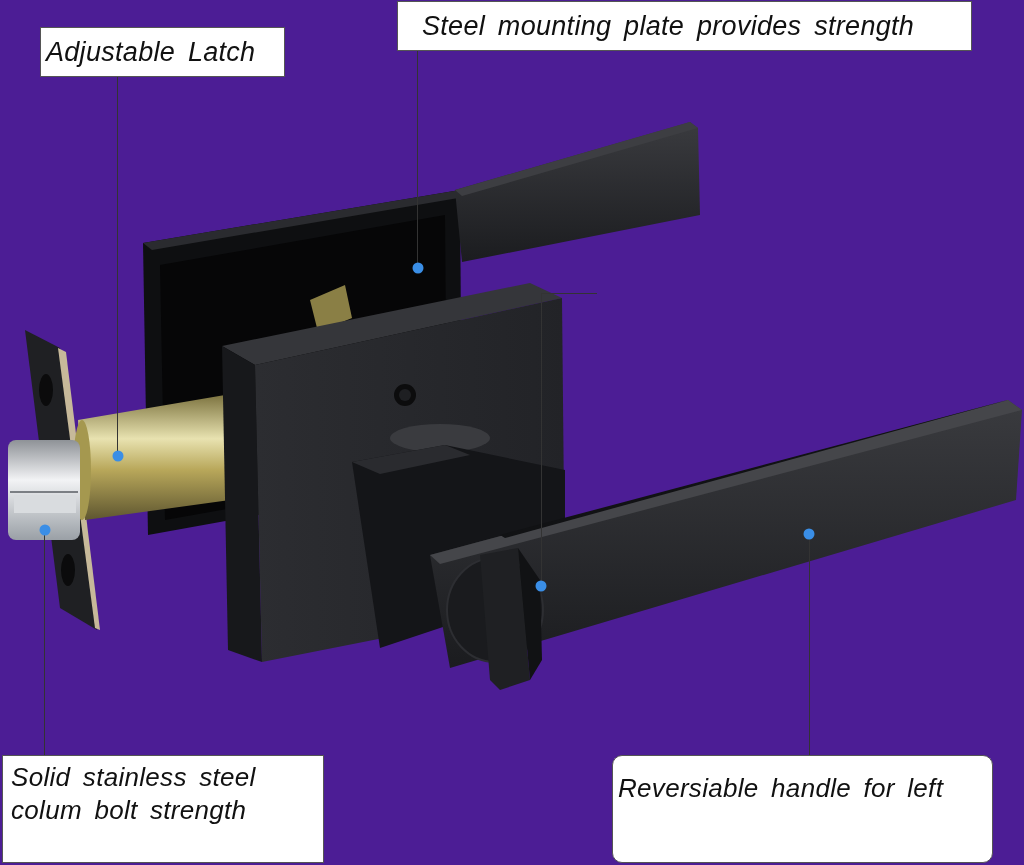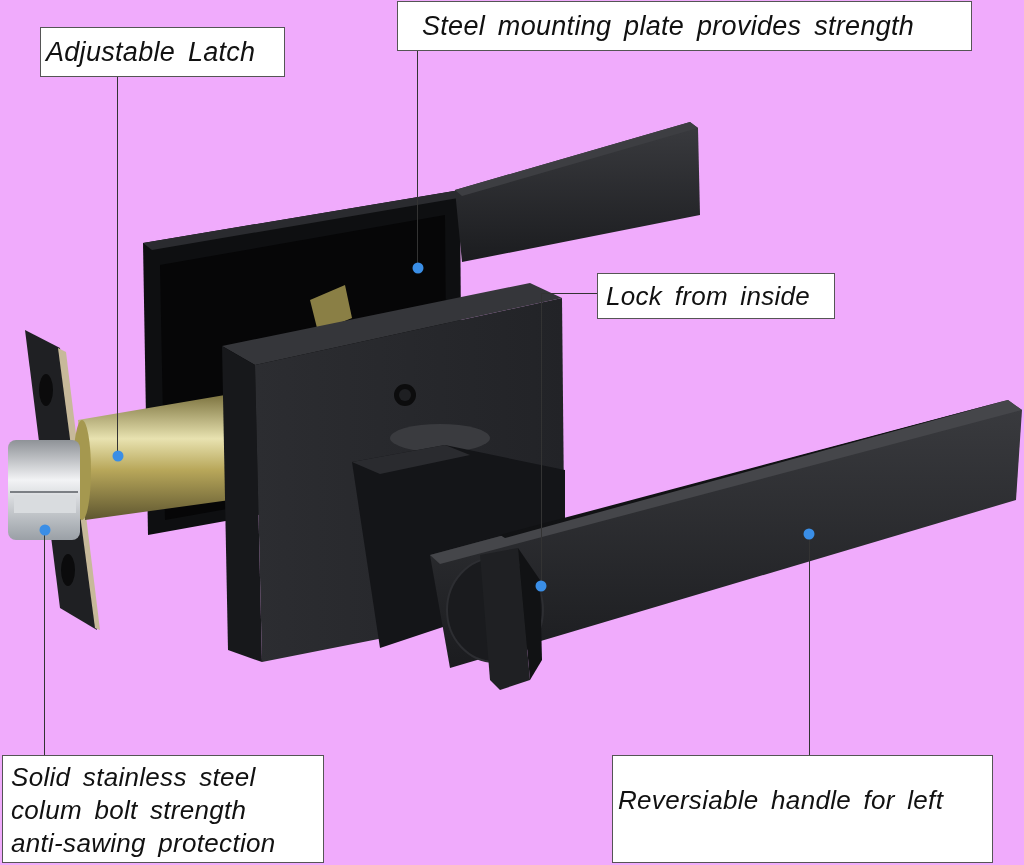--- a/index.html
+++ b/index.html
@@ -5,21 +5,21 @@
     html, body {
       margin: 0;
       padding: 0;
       background: #ffffff;
     }
     .canvas {
       position: relative;
       width: 1024px;
       height: 865px;
       overflow: hidden;
-      background: #f0abfc;
+      background: #4c1d95;
       font-family: "Liberation Sans", "DejaVu Sans", sans-serif;
     }
     .product {
       position: absolute;
       left: 0;
       top: 0;
       width: 1024px;
       height: 865px;
     }
     .callout {
@@ -33,21 +33,21 @@
       letter-spacing: 0.3px;
       word-spacing: 5px;
       white-space: nowrap;
       z-index: 3;
     }
     .callout span { display: block; }
     .c-latch { left: 40px; top: 27px; width: 245px; height: 50px; font-size: 27px; line-height: 48px; padding-left: 5px; }
     .c-plate { left: 397px; top: 1px; width: 575px; height: 50px; font-size: 27px; line-height: 48px; padding-left: 24px; }
     .c-lock  { left: 597px; top: 273px; width: 238px; height: 46px; font-size: 26px; line-height: 44px; padding-left: 8px; }
     .c-bolt  { left: 2px; top: 755px; width: 322px; height: 108px; font-size: 26px; line-height: 33px; padding: 5px 0 0 8px; }
-    .c-handle{ left: 612px; top: 755px; width: 381px; height: 108px; font-size: 26px; line-height: 32px; padding: 28px 0 0 5px; }
+    .c-handle{ left: 612px; top: 755px; width: 381px; height: 108px; font-size: 26px; line-height: 32px; padding: 16px 0 0 5px; border-radius: 10px; }
 
     .leader {
       position: absolute;
       background: #333333;
       z-index: 2;
     }
     .dot {
       position: absolute;
       width: 11px;
       height: 11px;
@@ -145,27 +145,23 @@
   <div class="dot" style="left:809px; top:534px;"></div>
 
   <div class="callout c-latch">
     <span>Adjustable  Latch</span>
   </div>
 
   <div class="callout c-plate">
     <span>Steel  mounting  plate  provides  strength</span>
   </div>
 
-  <div class="callout c-lock">
-    <span>Lock from inside</span>
-  </div>
 
   <div class="callout c-bolt">
     <span>Solid  stainless  steel</span>
     <span>colum  bolt  strength</span>
-    <span>anti-sawing  protection</span>
   </div>
 
   <div class="callout c-handle">
     <span>Reversiable  handle  for left</span>
   </div>
 
 </div>
 
 </body></html>

